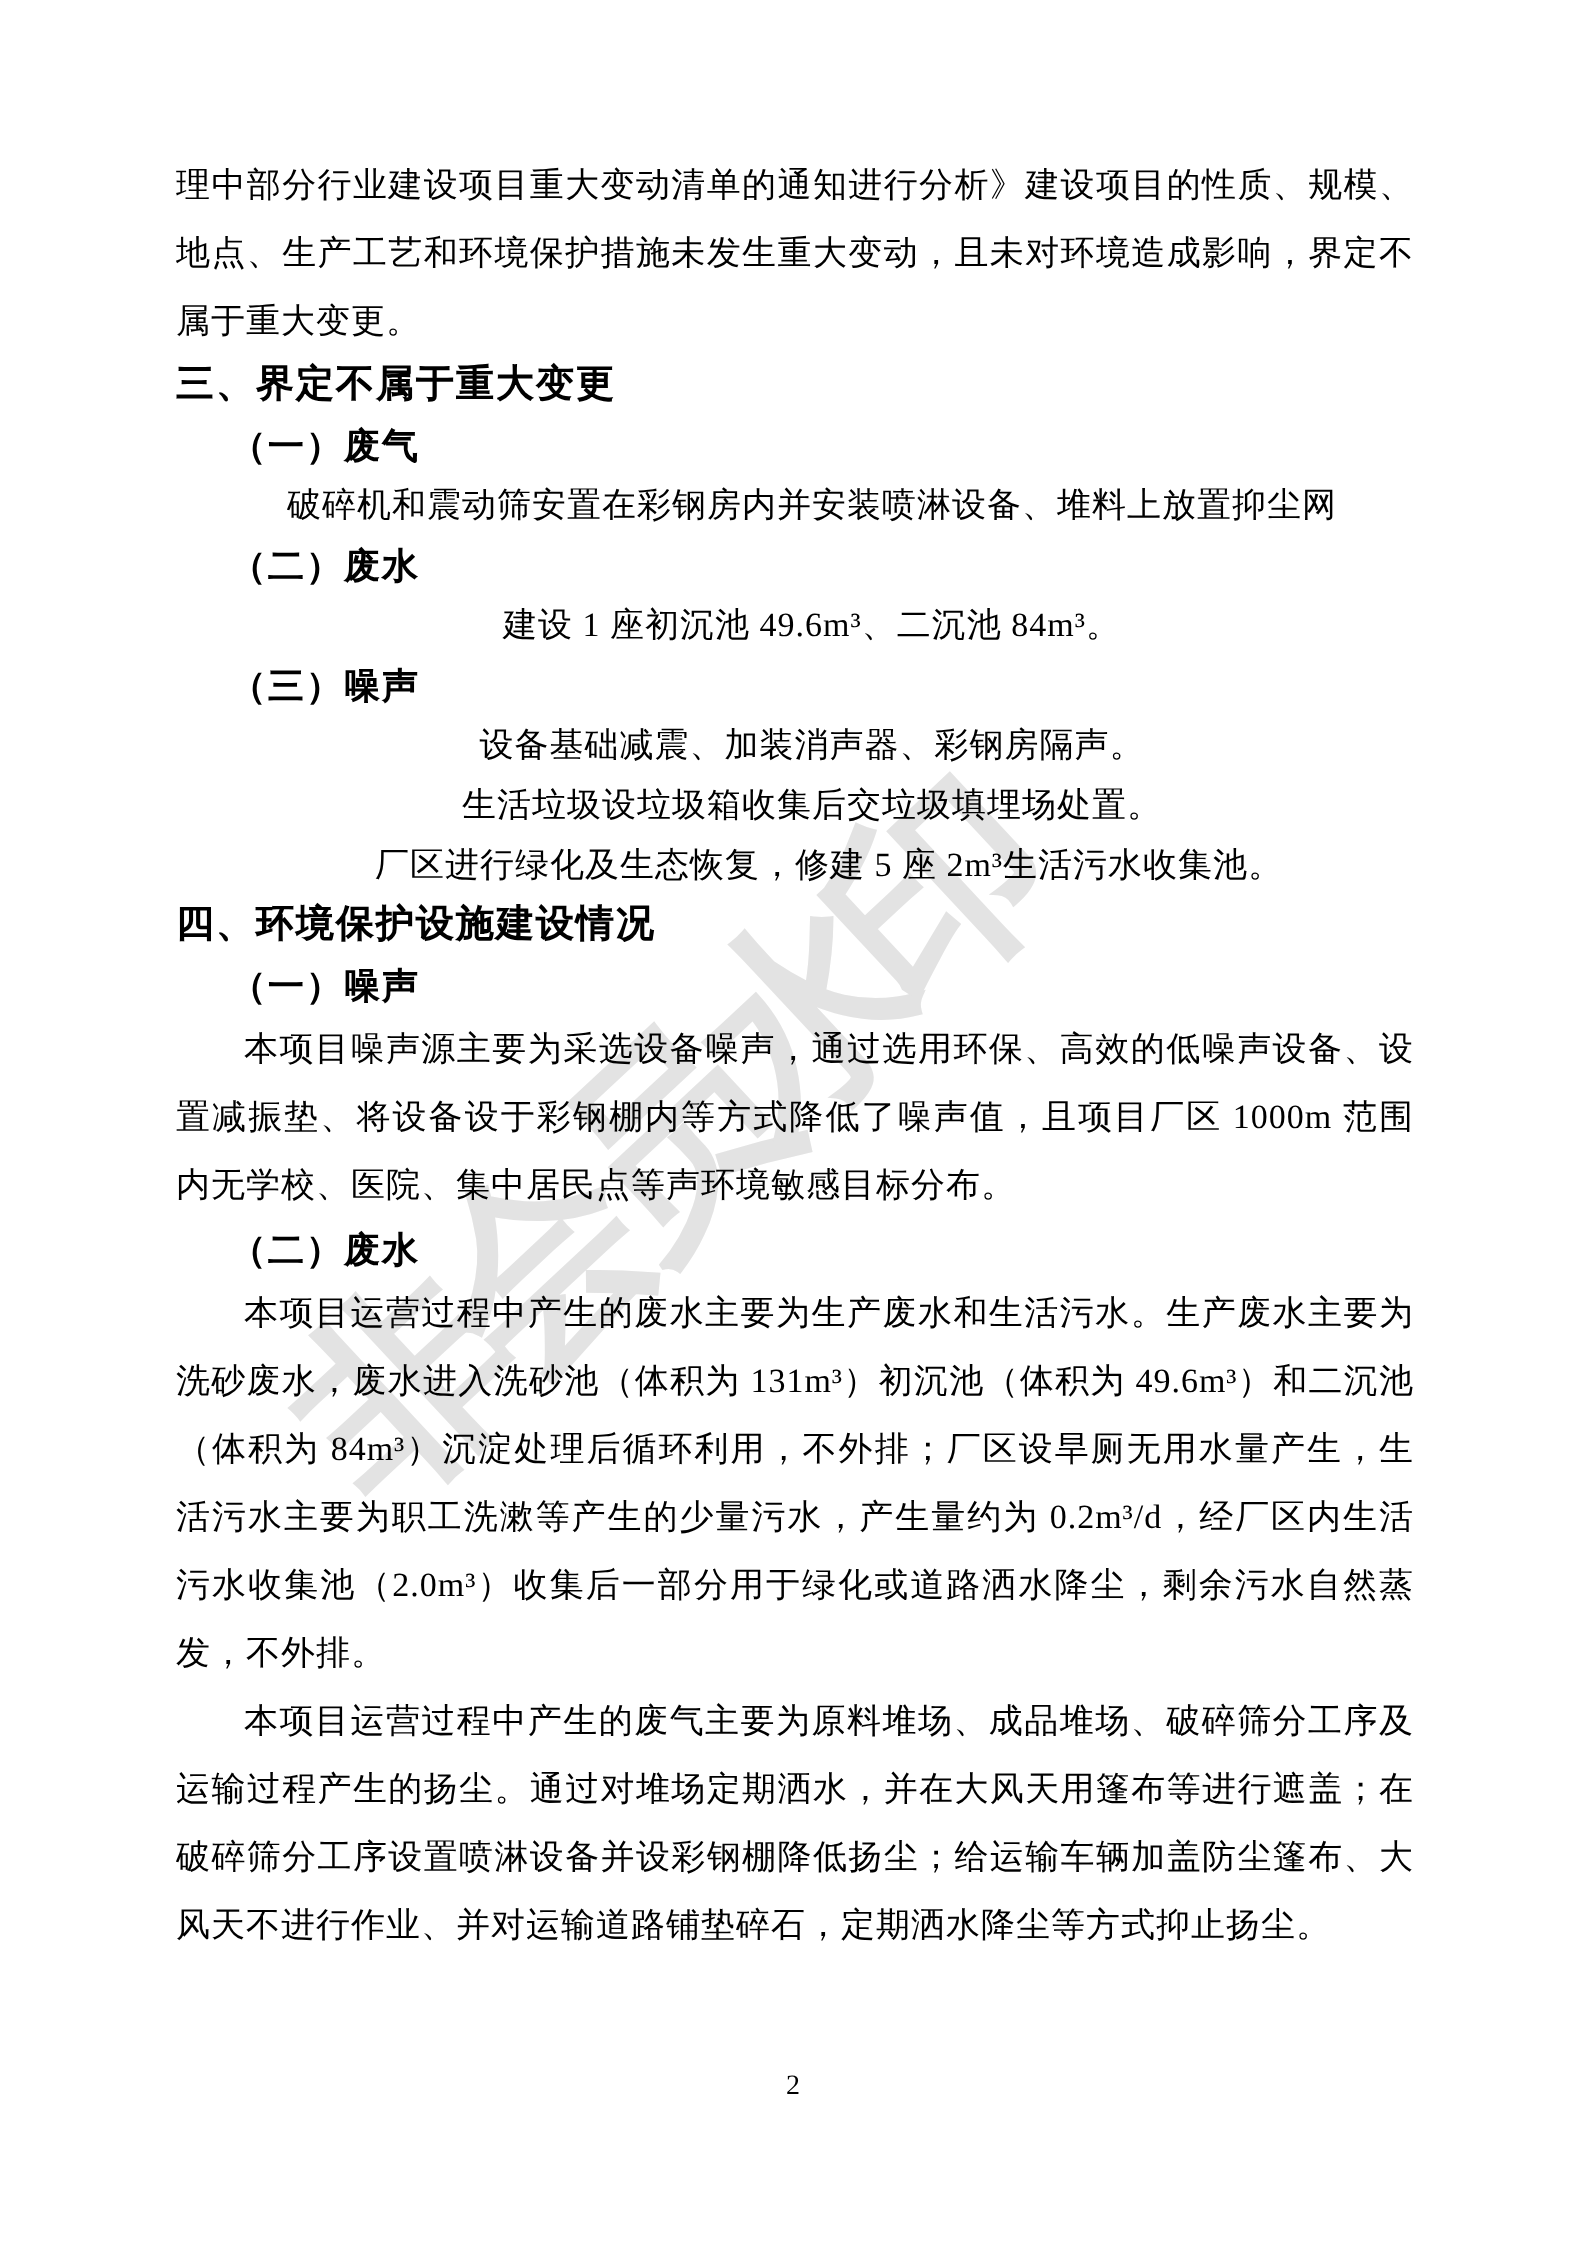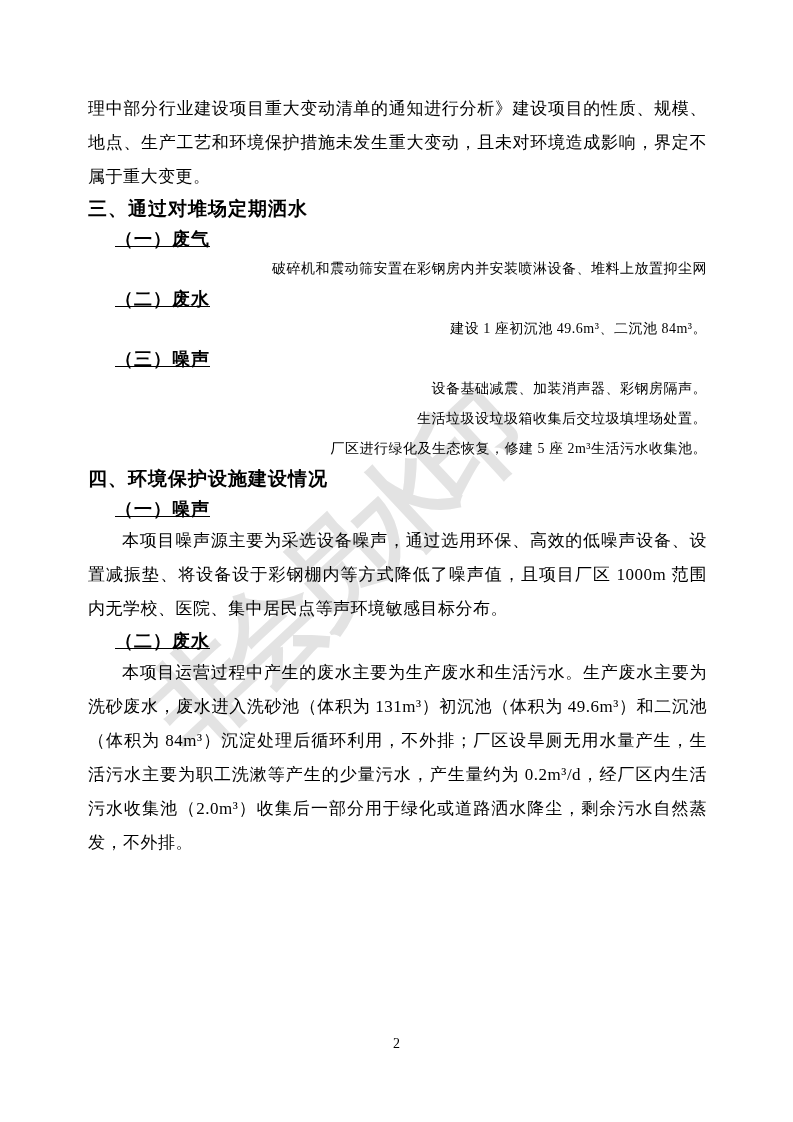--- a/index.html
+++ b/index.html
@@ -27,54 +27,53 @@
     letter-spacing: -14px;
     white-space: nowrap;
     color: #e3e3e3;
     z-index: 0;
     user-select: none;
   }
   .content {
     position: absolute;
     left: 88px;
     right: 86px;
-    top: 92px;
+    top: 76px;
     z-index: 1;
   }
   p.body {
     margin: 0;
     font-size: 17px;
     line-height: 34px;
     text-align: justify;
     letter-spacing: 0.5px;
   }
   p.single {
     margin: 0;
-    font-size: 14px;
+    font-size: 17px;
     line-height: 30px;
-    text-align: right;
+    text-align: center;
     letter-spacing: 0.5px;
   }
   .indent1 { text-indent: 1em; }
   .indent2 { text-indent: 2em; }
   h1.sec {
     margin: 0;
     font-size: 19px;
     line-height: 30px;
     font-weight: 700;
     letter-spacing: 1px;
   }
   h2.sub {
     margin: 0;
     font-size: 18px;
     line-height: 30px;
     font-weight: 700;
     text-indent: 1.5em;
     letter-spacing: 1px;
-    text-decoration: underline;
   }
   .page-number {
     position: absolute;
     left: 0;
     right: 0;
     top: 1036px;
     text-align: center;
     font-size: 14px;
     z-index: 1;
   }
@@ -83,21 +82,21 @@
 <body>
 
 <div class="page">
 
   <div class="watermark">非会员水印</div>
 
   <div class="content">
 
     <p class="body">理中部分行业建设项目重大变动清单的通知进行分析》建设项目的性质、规模、地点、生产工艺和环境保护措施未发生重大变动，且未对环境造成影响，界定不属于重大变更。</p>
 
-    <h1 class="sec">三、通过对堆场定期洒水</h1>
+    <h1 class="sec">三、界定不属于重大变更</h1>
 
     <h2 class="sub">（一）废气</h2>
     <p class="single indent1">破碎机和震动筛安置在彩钢房内并安装喷淋设备、堆料上放置抑尘网</p>
 
     <h2 class="sub">（二）废水</h2>
     <p class="single indent1">建设 1 座初沉池 49.6m³、二沉池 84m³。</p>
 
     <h2 class="sub">（三）噪声</h2>
     <p class="single indent1">设备基础减震、加装消声器、彩钢房隔声。</p>
 
@@ -106,19 +105,20 @@
     <p class="single indent2">厂区进行绿化及生态恢复，修建 5 座 2m³生活污水收集池。</p>
 
     <h1 class="sec">四、环境保护设施建设情况</h1>
 
     <h2 class="sub">（一）噪声</h2>
     <p class="body indent2">本项目噪声源主要为采选设备噪声，通过选用环保、高效的低噪声设备、设置减振垫、将设备设于彩钢棚内等方式降低了噪声值，且项目厂区 1000m 范围内无学校、医院、集中居民点等声环境敏感目标分布。</p>
 
     <h2 class="sub">（二）废水</h2>
     <p class="body indent2">本项目运营过程中产生的废水主要为生产废水和生活污水。生产废水主要为洗砂废水，废水进入洗砂池（体积为 131m³）初沉池（体积为 49.6m³）和二沉池（体积为 84m³）沉淀处理后循环利用，不外排；厂区设旱厕无用水量产生，生活污水主要为职工洗漱等产生的少量污水，产生量约为 0.2m³/d，经厂区内生活污水收集池（2.0m³）收集后一部分用于绿化或道路洒水降尘，剩余污水自然蒸发，不外排。</p>
 
+    <p class="body indent2">本项目运营过程中产生的废气主要为原料堆场、成品堆场、破碎筛分工序及运输过程产生的扬尘。通过对堆场定期洒水，并在大风天用篷布等进行遮盖；在破碎筛分工序设置喷淋设备并设彩钢棚降低扬尘；给运输车辆加盖防尘篷布、大风天不进行作业、并对运输道路铺垫碎石，定期洒水降尘等方式抑止扬尘。</p>
 
 
   </div>
 
   <div class="page-number">2</div>
 
 </div>
 
 </body></html>

